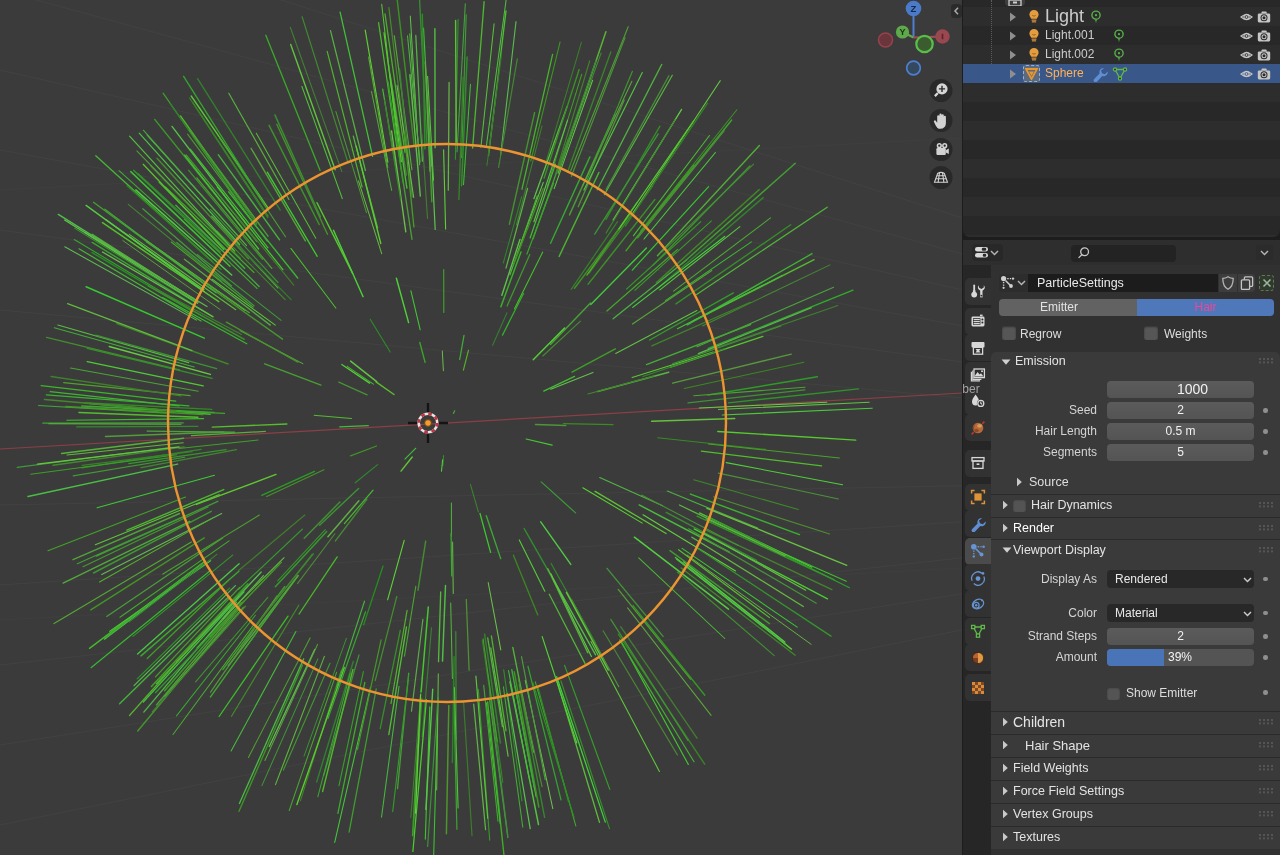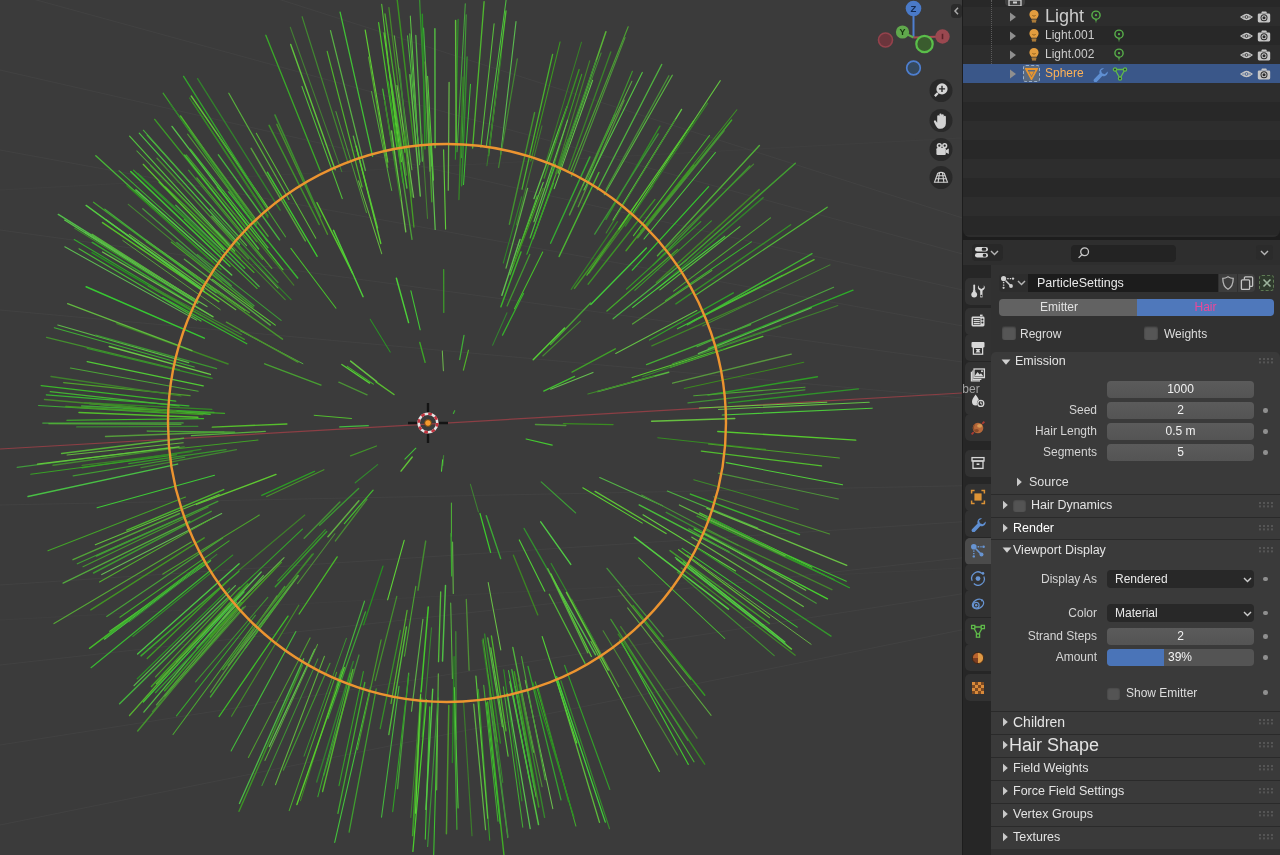--- a/index.html
+++ b/index.html
@@ -1040,21 +1040,21 @@
       <rect x="4" y="0.0" width="2" height="2" fill="#555555"></rect>
       <rect x="8" y="0.0" width="2" height="2" fill="#555555"></rect>
       <rect x="12" y="0.0" width="2" height="2" fill="#555555"></rect>
       <rect x="0" y="3.4" width="2" height="2" fill="#555555"></rect>
       <rect x="4" y="3.4" width="2" height="2" fill="#555555"></rect>
       <rect x="8" y="3.4" width="2" height="2" fill="#555555"></rect>
       <rect x="12" y="3.4" width="2" height="2" fill="#555555"></rect>
     </svg>
     <div style="position:absolute;left:-26px;top:141px;width:160px;height:17px;line-height:17px;font-size:12px;color:#a3a3a3;text-align:left">Number</div>
     <div style="position:absolute;left:144px;top:141px;width:147px;height:17px;background:linear-gradient(#5b5b5b,#545454);border-radius:4px;"></div>
-    <div style="position:absolute;left:144px;top:141px;width:147px;height:17px;line-height:17px;font-size:12px;color:#f1f1f1;text-align:center">1000</div>
+    <div style="position:absolute;left:156px;top:141px;width:147px;height:17px;line-height:17px;font-size:14px;color:#f1f1f1;text-align:center">1000</div>
     <div style="position:absolute;left:-26px;top:162px;width:160px;height:17px;line-height:17px;font-size:12px;color:#d4d4d4;text-align:right">Seed</div>
     <div style="position:absolute;left:144px;top:162px;width:147px;height:17px;background:linear-gradient(#5b5b5b,#545454);border-radius:4px;"></div>
     <div style="position:absolute;left:144px;top:162px;width:147px;height:17px;line-height:17px;font-size:12px;color:#f1f1f1;text-align:center">2</div>
     <div style="position:absolute;left:300.2px;top:168.2px;width:4.6px;height:4.6px;border-radius:50%;background:#8f8f8f"></div>
     <div style="position:absolute;left:-26px;top:183px;width:160px;height:17px;line-height:17px;font-size:12px;color:#d4d4d4;text-align:right">Hair Length</div>
     <div style="position:absolute;left:144px;top:183px;width:147px;height:17px;background:linear-gradient(#5b5b5b,#545454);border-radius:4px;"></div>
     <div style="position:absolute;left:144px;top:183px;width:147px;height:17px;line-height:17px;font-size:12px;color:#f1f1f1;text-align:center">0.5 m</div>
     <div style="position:absolute;left:300.2px;top:189.2px;width:4.6px;height:4.6px;border-radius:50%;background:#8f8f8f"></div>
     <div style="position:absolute;left:-26px;top:204px;width:160px;height:17px;line-height:17px;font-size:12px;color:#d4d4d4;text-align:right">Segments</div>
     <div style="position:absolute;left:144px;top:204px;width:147px;height:17px;background:linear-gradient(#5b5b5b,#545454);border-radius:4px;"></div>
@@ -1149,21 +1149,21 @@
       <rect x="12" y="0.0" width="2" height="2" fill="#555555"></rect>
       <rect x="0" y="3.4" width="2" height="2" fill="#555555"></rect>
       <rect x="4" y="3.4" width="2" height="2" fill="#555555"></rect>
       <rect x="8" y="3.4" width="2" height="2" fill="#555555"></rect>
       <rect x="12" y="3.4" width="2" height="2" fill="#555555"></rect>
     </svg>
     <div style="position:absolute;left:28px;top:494px;width:289px;height:22px;background:#3a3a3a;border-top:1px solid #2a2a2a"></div>
     <svg width="8" height="10" viewBox="0 0 8 10" style="position:absolute;left:39px;top:500px">
       <path d="M1,0.7999999999999998 L5.83,5 L1,9.2 Z" fill="#c9c9c9"></path>
     </svg>
-    <div style="position:absolute;left:46px;top:496px;height:19px;line-height:19px;font-size:18px;color:#e3e3e3;white-space:nowrap">Hair Shape</div>
+    <div style="position:absolute;left:62px;top:496px;height:19px;line-height:19px;font-size:13px;color:#e3e3e3;white-space:nowrap">Hair Shape</div>
     <svg width="15" height="6" viewBox="0 0 15 6" style="position:absolute;left:296px;top:502px">
       <rect x="0" y="0.0" width="2" height="2" fill="#555555"></rect>
       <rect x="4" y="0.0" width="2" height="2" fill="#555555"></rect>
       <rect x="8" y="0.0" width="2" height="2" fill="#555555"></rect>
       <rect x="12" y="0.0" width="2" height="2" fill="#555555"></rect>
       <rect x="0" y="3.4" width="2" height="2" fill="#555555"></rect>
       <rect x="4" y="3.4" width="2" height="2" fill="#555555"></rect>
       <rect x="8" y="3.4" width="2" height="2" fill="#555555"></rect>
       <rect x="12" y="3.4" width="2" height="2" fill="#555555"></rect>
     </svg>

